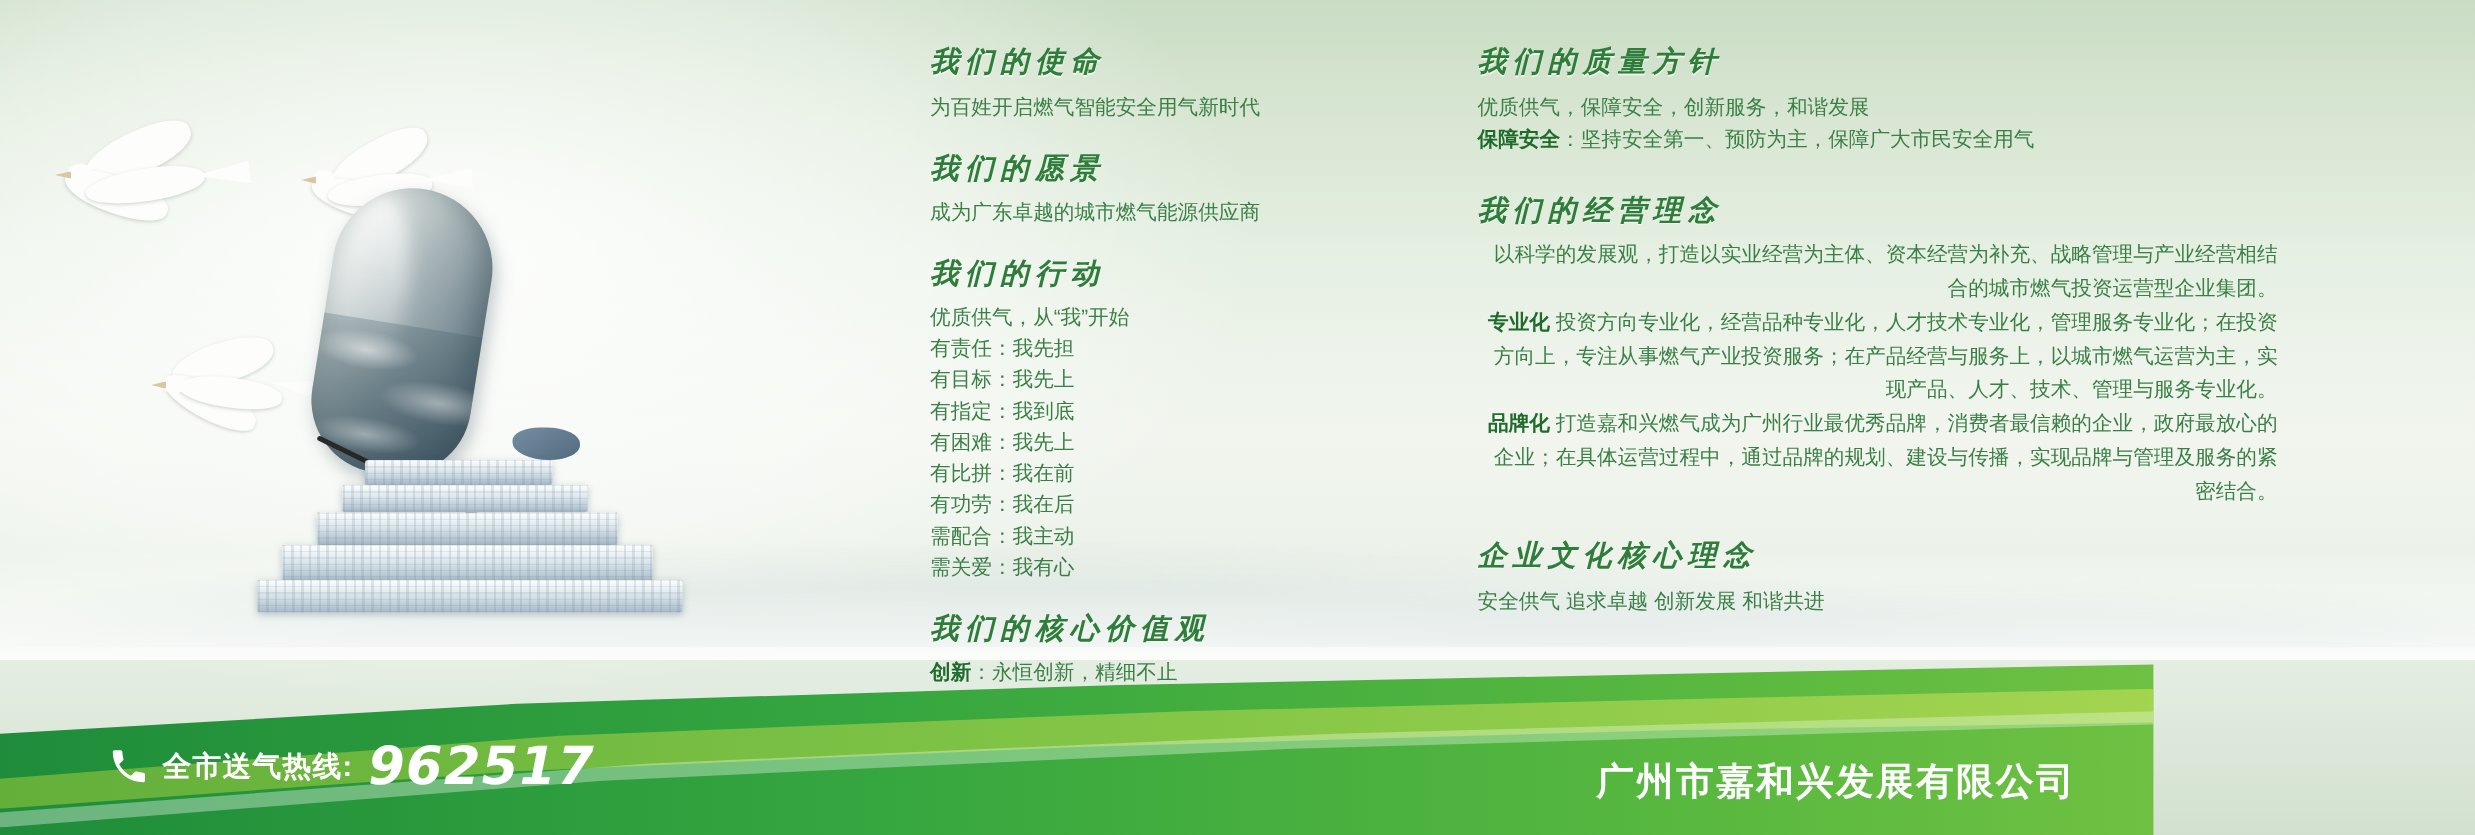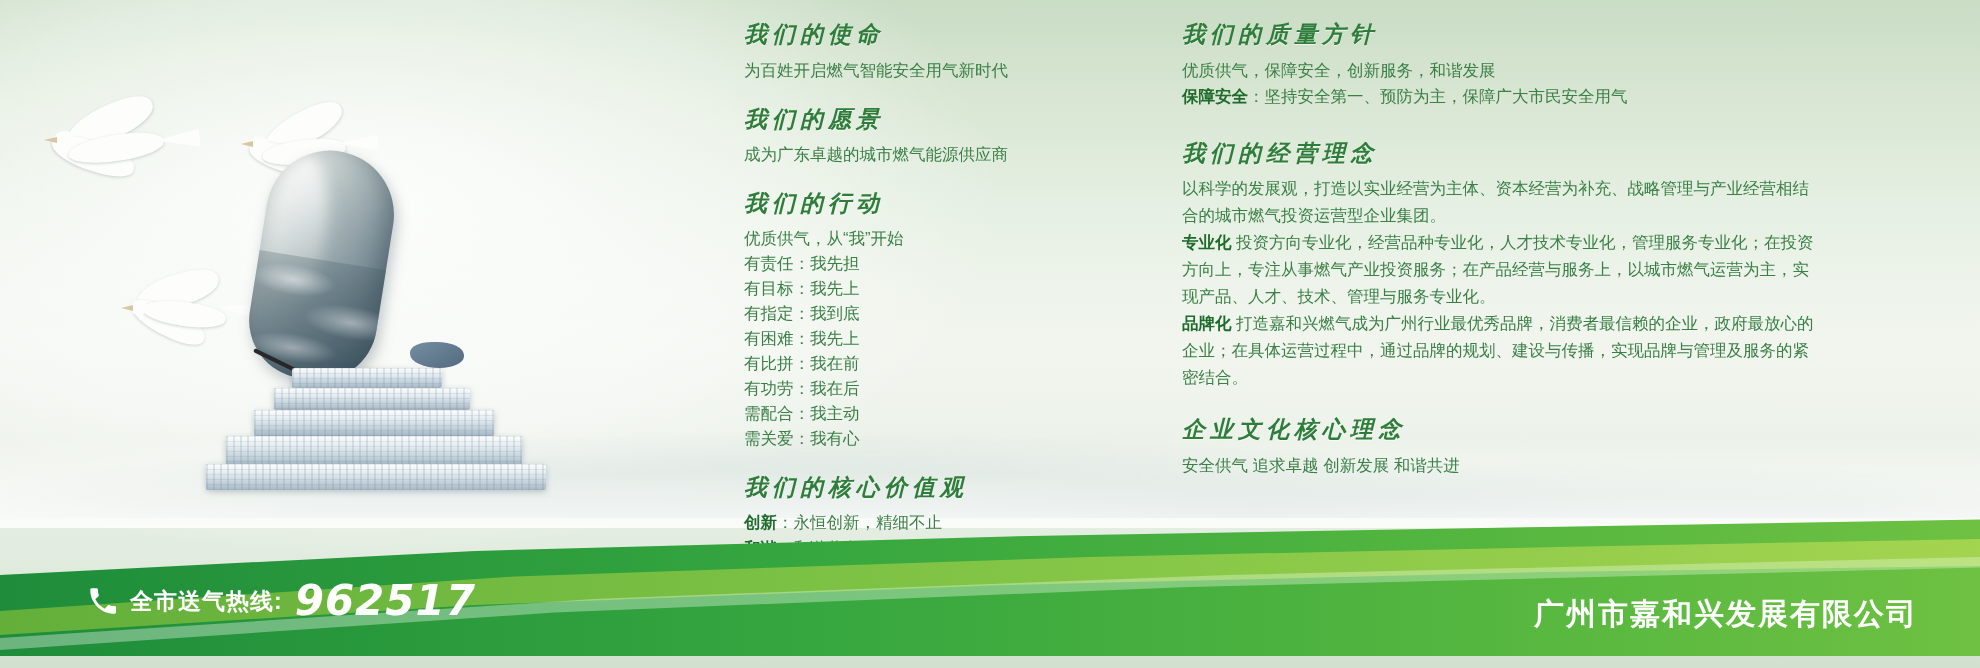--- a/index.html
+++ b/index.html
@@ -111,31 +111,31 @@
     background:linear-gradient(150deg,#5d7b92,#35516a);opacity:.85;}
 
   
   .col{position:absolute;color:#2f7d3f;}
   .col-left{left:744px;top:20px;width:330px;}
   .col-right{left:1182px;top:20px;width:640px;}
 
   .ttl{
     font-family:"DejaVu Serif","Liberation Serif",serif;
     font-size:23px;font-weight:700;font-style:italic;color:#2e7d3a;
-    letter-spacing:5px;margin:0 0 9px 0;line-height:1.2;
+    letter-spacing:5px;margin:16px 0 9px 0;line-height:1.2;
     text-shadow:0 1px 0 rgba(255,255,255,.6);
   }
   .ln{font-size:16.5px;line-height:26px;color:#3a7f46;margin:0;white-space:nowrap;}
-  .ln.wrap{white-space:normal;line-height:27px;}
+  .ln.wrap{white-space:normal;line-height:27px;text-align:right;}
   .ln b{color:#1f6b2c;font-weight:700;}
   .blk{margin-bottom:22px;}
   .list .ln{line-height:25px;}
 
   
-  .band{position:absolute;left:0;bottom:12px;width:1980px;height:150px;overflow:hidden;}
+  .band{position:absolute;left:0;bottom:0;width:1695px;height:150px;overflow:hidden;padding-left:28px;}
   .band .b1{position:absolute;left:0;bottom:0;width:100%;height:150px;
     background:linear-gradient(to right,#1e8c3a,#35a63f 40%,#52b53f 72%,#6ec142 100%);
     clip-path:polygon(0 46%, 24% 30%, 52% 20%, 78% 14%, 100% 9%, 100% 100%, 0 100%);}
   .band .b2{position:absolute;left:0;bottom:0;width:100%;height:150px;
     background:linear-gradient(to right,#9ccc3b,#b7d84a 45%,#cfe45c 100%);opacity:.55;
     clip-path:polygon(0 70%, 26% 47%, 55% 34%, 80% 27%, 100% 22%, 100% 40%, 78% 44%, 50% 53%, 24% 66%, 0 86%);}
   .band .b3{position:absolute;left:0;bottom:0;width:100%;height:150px;
     background:linear-gradient(to right,#ffffff,#eafbe2);opacity:.35;
     clip-path:polygon(0 88%, 30% 62%, 62% 46%, 100% 34%, 100% 41%, 60% 54%, 28% 71%, 0 96%);}
 

